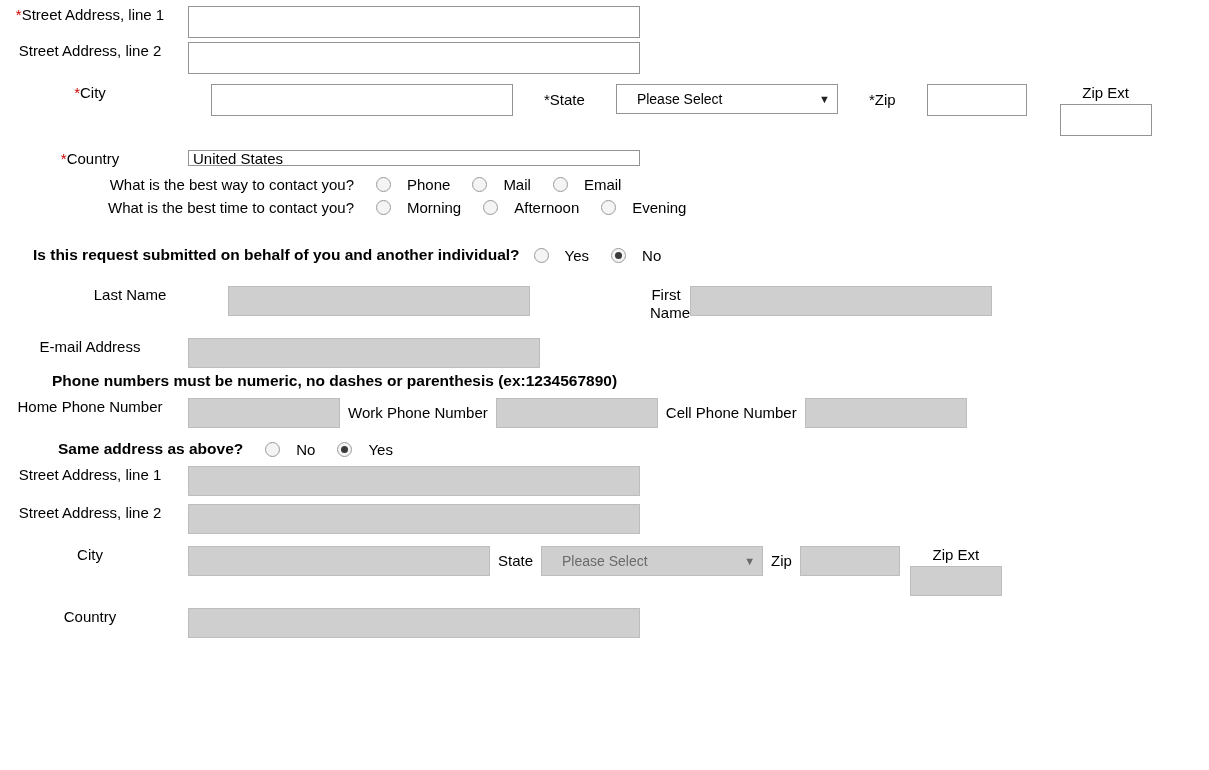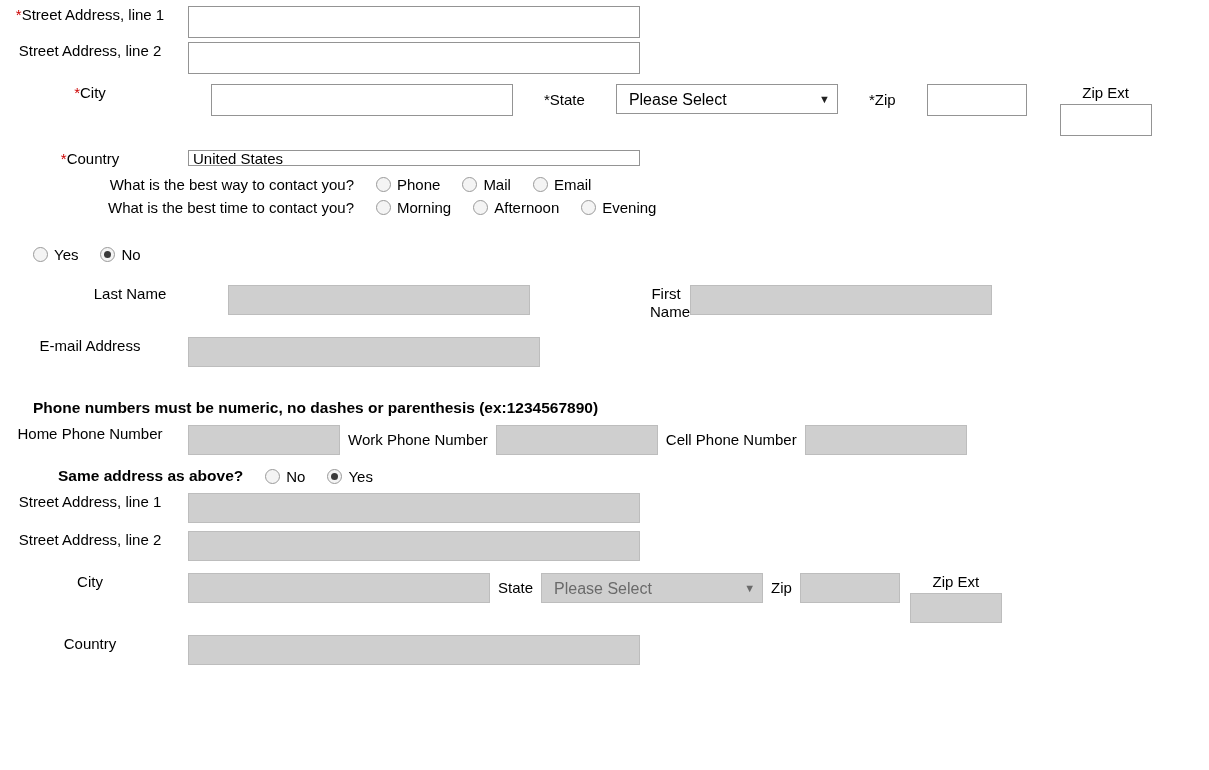--- a/index.html
+++ b/index.html
@@ -51,26 +51,26 @@
     padding: 2px 4px;
     color: #000;
   }
   input.txt.dis {
     background: #cfcfcf;
     border: 1px solid #bdbdbd;
     color: #555;
   }
   select.sel {
     font-family: "Liberation Sans", sans-serif;
-    font-size: 16px;
+    font-size: 14px;
     border: 1px solid #949494;
     background: #ffffff;
     height: 28px;
     box-sizing: border-box;
-    padding: 2px 12px;
+    padding: 2px 20px;
     color: #000;
     -webkit-appearance: none;
     appearance: none;
   }
   select.sel.dis {
     background: #cfcfcf;
     border: 1px solid #bdbdbd;
     color: #6a6a6a;
   }
   .selwrap {
@@ -105,21 +105,21 @@
     left: 3px;
     top: 3px;
     width: 7px;
     height: 7px;
     border-radius: 50%;
     background: #3a3a3a;
   }
   .radio-group {
     display: inline-flex;
     align-items: center;
-    gap: 6px;
+    gap: 16px;
     margin-right: 22px;
   }
   .radio-group .rtext { font-size: 15px; }
 
   .contact-row {
     display: flex;
     align-items: center;
     margin-top: 8px;
   }
   .contact-q {
@@ -138,22 +138,22 @@
     padding-left: 33px;
   }
   .behalf-q {
     font-weight: bold;
     font-size: 15.5px;
     margin-right: 14px;
   }
   .sect-title {
     font-weight: bold;
     font-size: 15.5px;
-    padding-left: 33px;
-    margin-top: 32px;
+    padding-left: 52px;
+    margin-top: 4px;
     margin-bottom: 8px;
   }
   .same-addr {
     display: flex;
     align-items: center;
     padding-left: 58px;
     margin-top: 12px;
     margin-bottom: 8px;
   }
   .same-addr .q {
@@ -241,20 +241,21 @@
       <span class="radio"></span>
       <span class="rtext">Afternoon</span>
     </div>
     <div class="radio-group">
       <span class="radio"></span>
       <span class="rtext">Evening</span>
     </div>
   </div>
 
   <div class="behalf-row">
+    <div class="behalf-q">Is this request submitted on behalf of you and another individual?</div>
     <div class="radio-group">
       <span class="radio"></span>
       <span class="rtext">Yes</span>
     </div>
     <div class="radio-group">
       <span class="radio on"></span>
       <span class="rtext">No</span>
     </div>
   </div>
 

